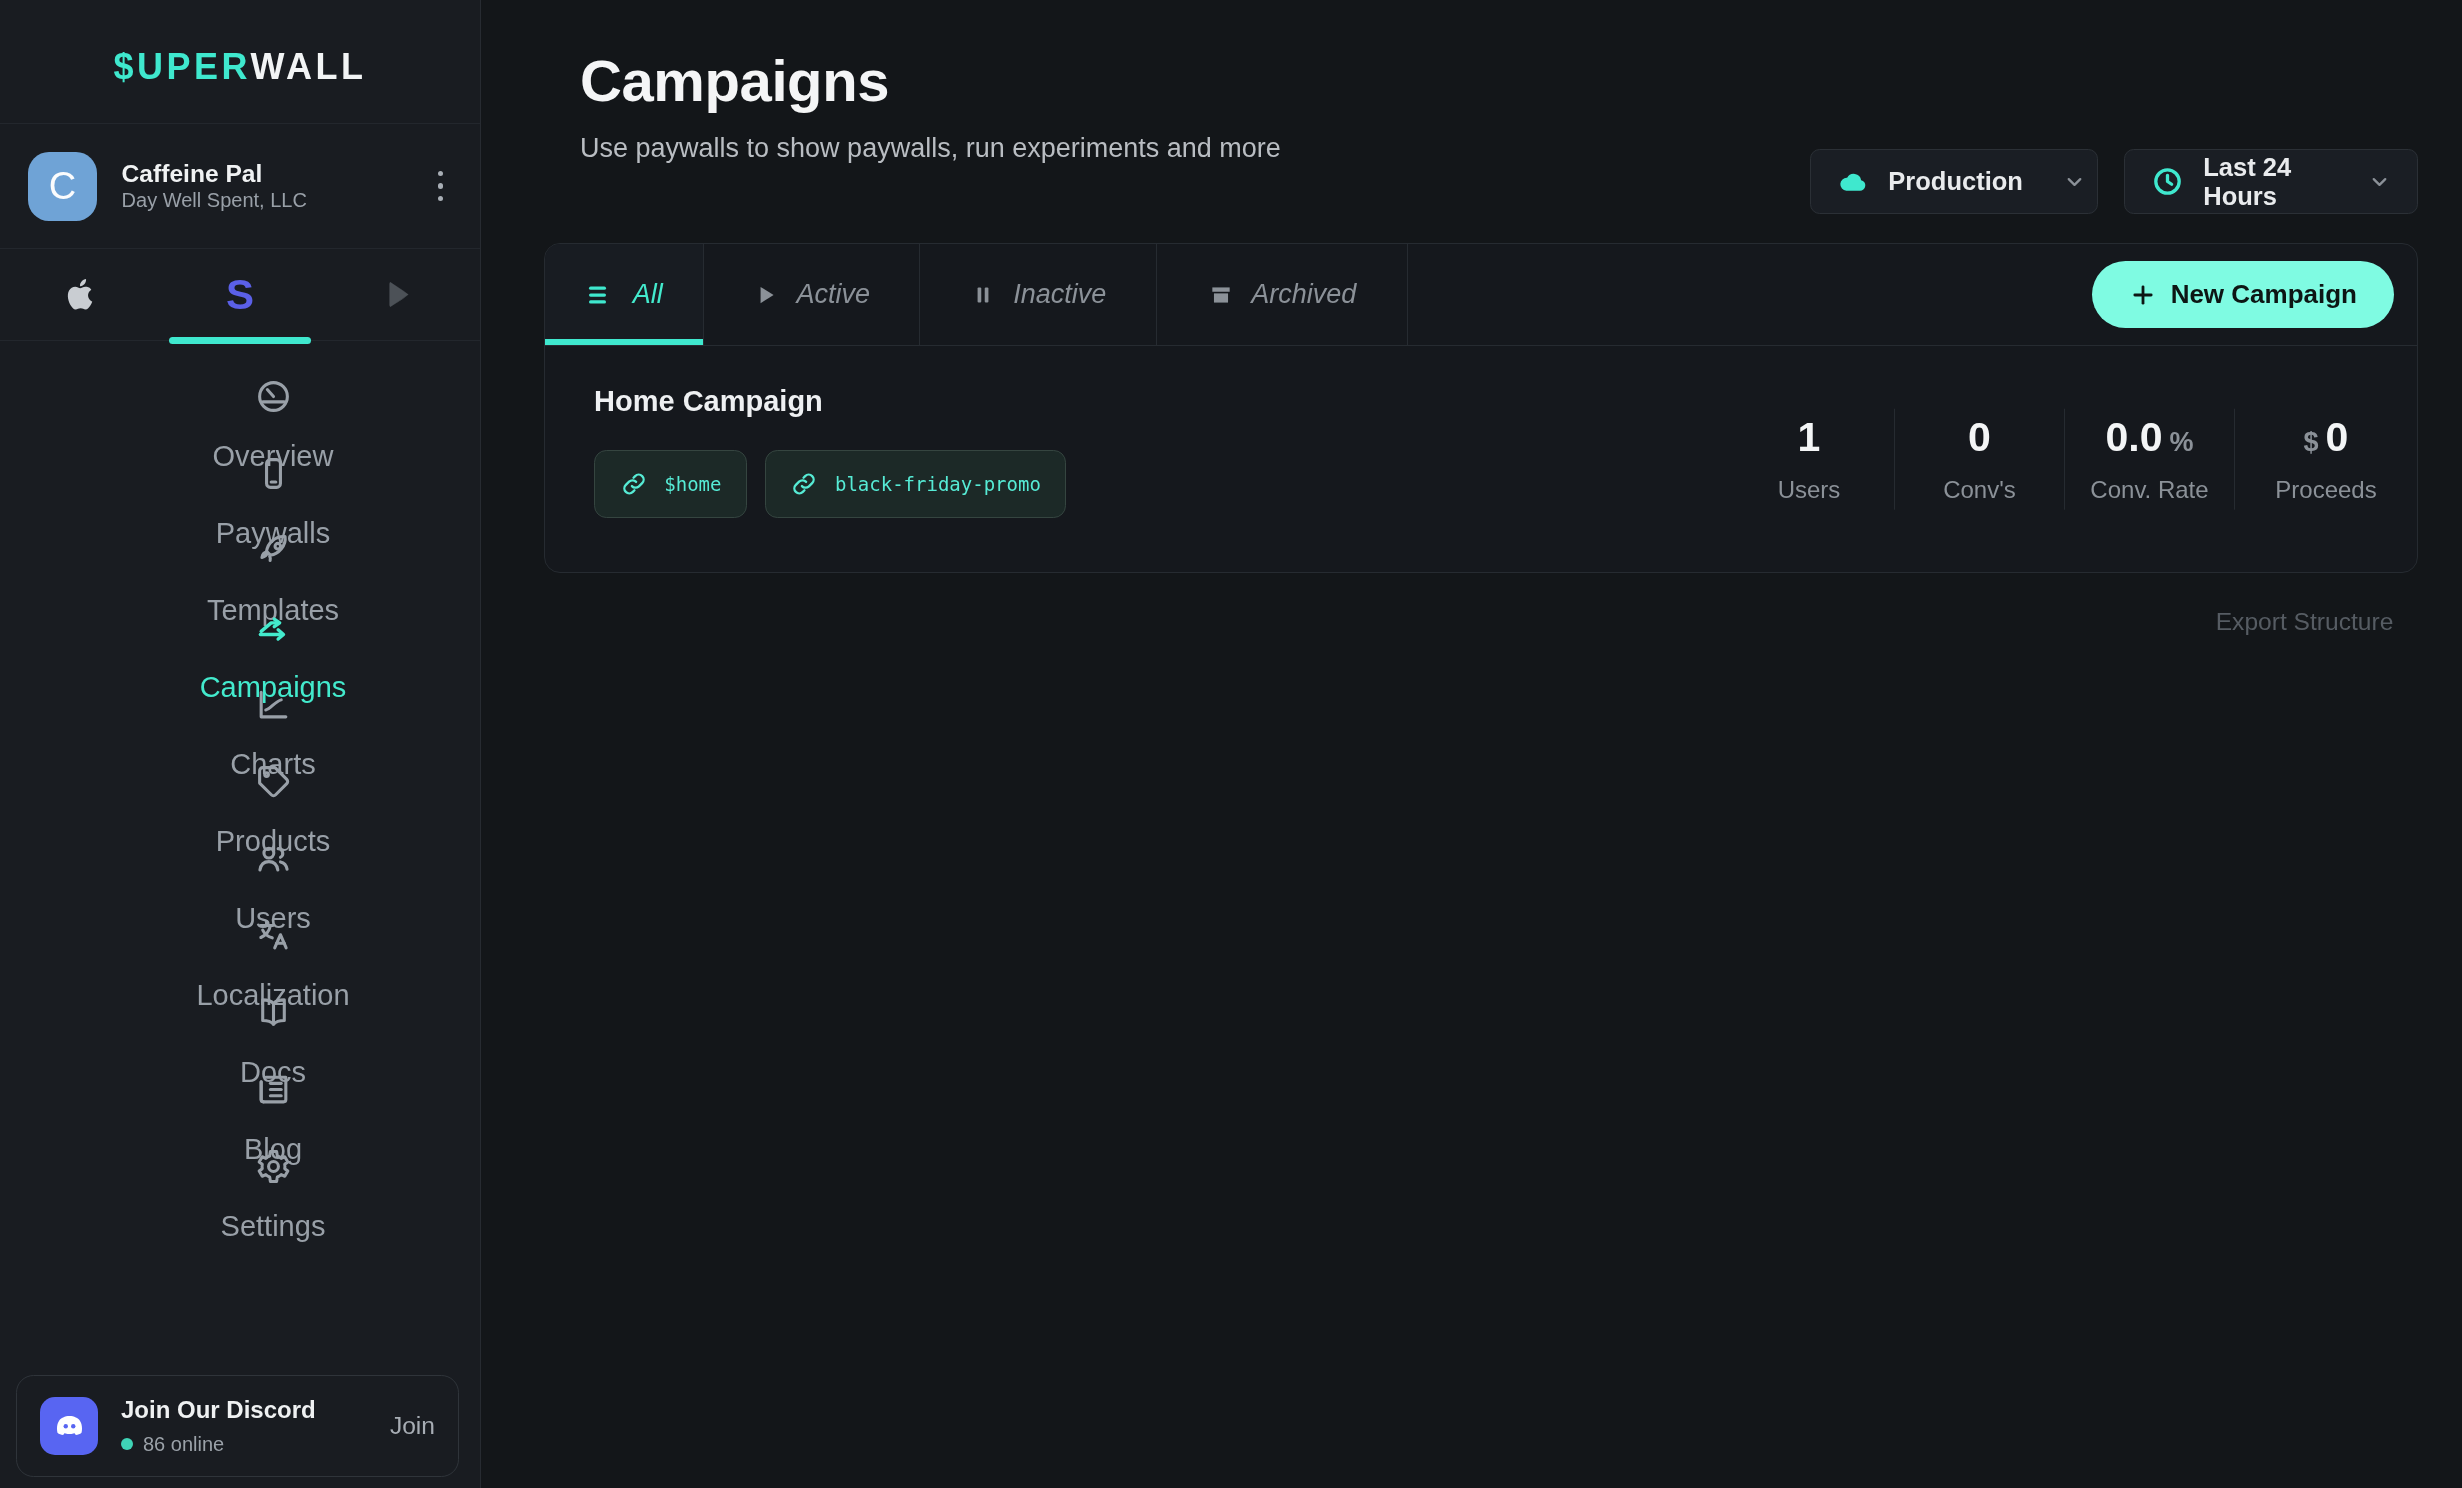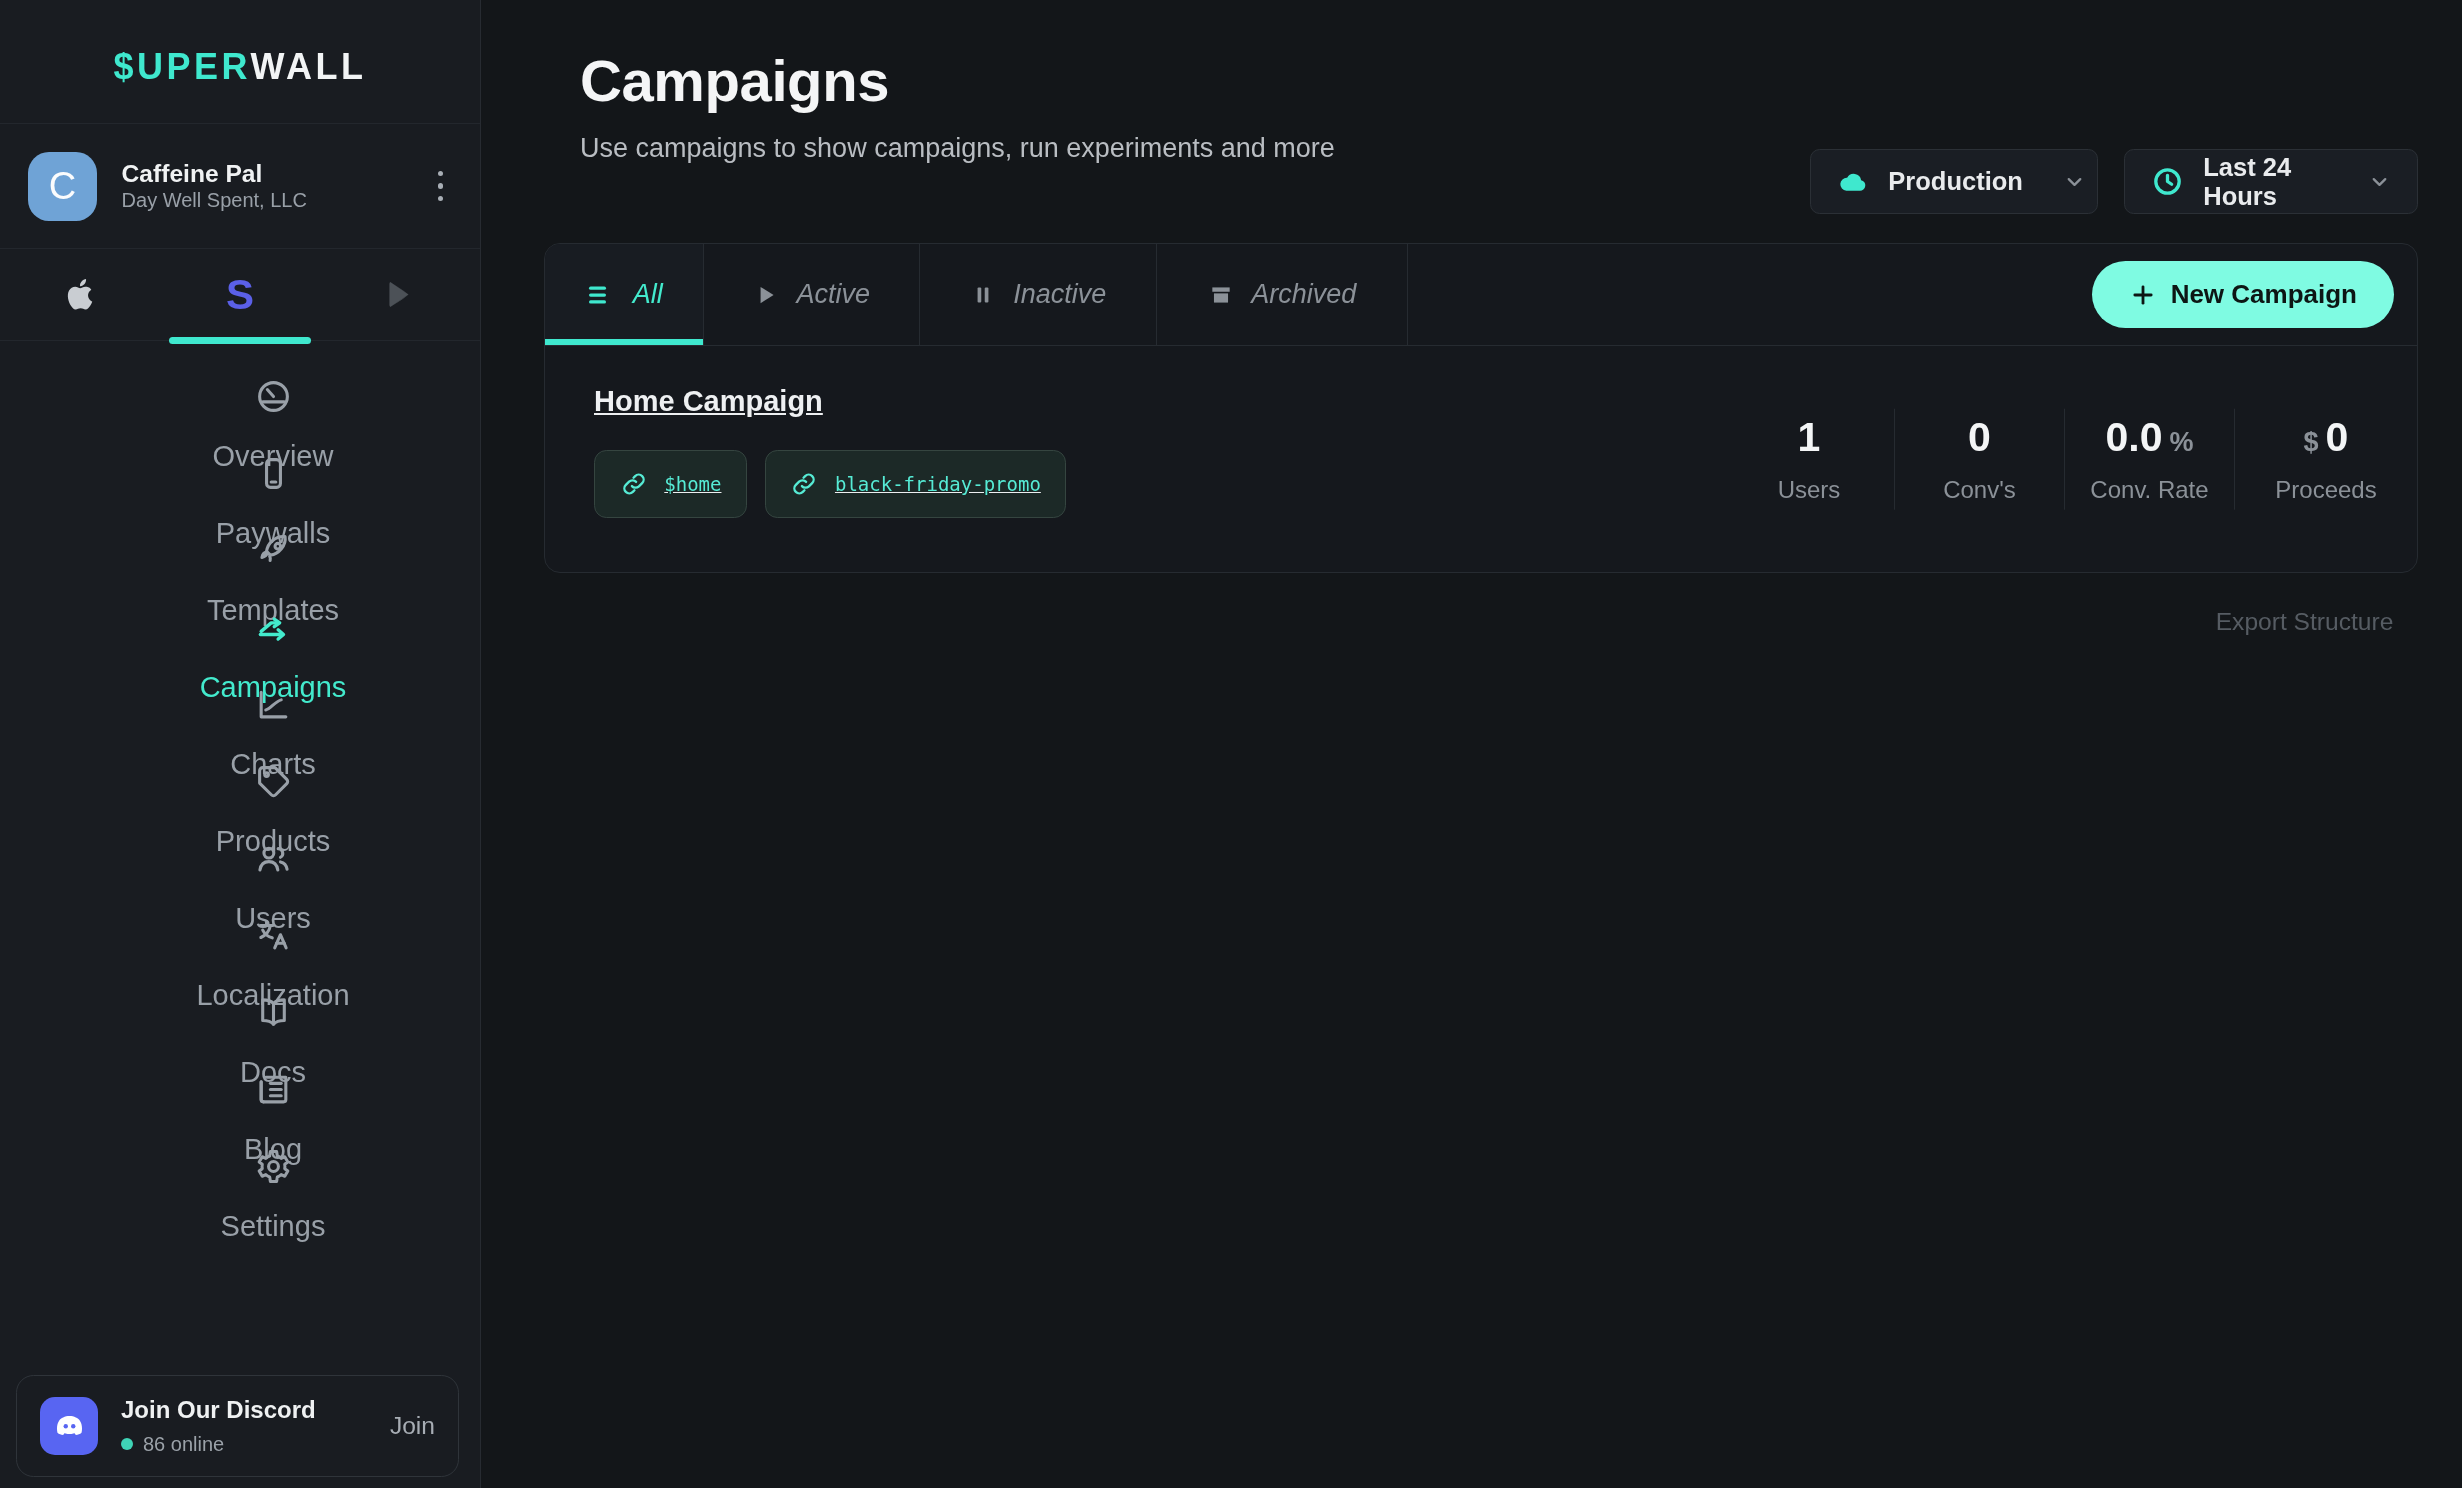--- a/index.html
+++ b/index.html
@@ -108,21 +108,21 @@
     content: ""; position: absolute; left: 0; right: 0; bottom: 0; height: 6.2px; background: #3FE8CE;
   }
   .tabs-spacer { flex: 1; }
   .new-campaign {
     align-self: center; margin-right: 23px; height: 67px; padding: 0 37px;
     border-radius: 35px; background: #7FFBE2; color: #0D1614;
     font-size: 26px; font-weight: 700; font-family: inherit;
     display: flex; align-items: center; gap: 14px; border: none; cursor: pointer;
   }
 
-  .campaign-row { position: relative; padding: 39px 49px 54px; text-decoration: underline; }
+  .campaign-row { position: relative; padding: 39px 49px 54px; }
   .campaign-name { font-size: 29px; font-weight: 600; color: #EEF0F2; }
   .placements { display: flex; gap: 17.6px; margin-top: 32px; }
   .placement {
     height: 68px; display: flex; align-items: center; gap: 16.7px; padding: 0 24.6px;
     background: #1C2927; border: 0.9px solid #354540; border-radius: 12.3px;
     font-family: "DejaVu Sans Mono", monospace; font-size: 19px; color: #56EBD5; cursor: pointer;
   }
   .stats { position: absolute; top: 50%; right: 0; transform: translateY(-50%); display: flex; }
   .stat { width: 170px; display: flex; flex-direction: column; align-items: center; padding: 5.3px 0; }
   .stat + .stat { border-left: 0.9px solid #262B31; }
@@ -312,21 +312,21 @@
       </div>
     </div>
     <button class="discord-join">Join</button>
   </div>
 </aside>
 
 <main class="main">
 
   <header class="page-header">
     <h1 class="page-title">Campaigns</h1>
-    <div class="page-subtitle">Use campaigns to show campaigns, run experiments and more</div>
+    <div class="page-subtitle">Use paywalls to show paywalls, run experiments and more</div>
   </header>
 
   <div class="filters">
     <button class="filter-btn filter-env">
       <span class="ficon">
         <svg width="32" height="32" viewBox="0 0 24 24" fill="#3FE8CE">
           <path d="M7 18.5h10a4 4 0 001.1-7.9A5.6 5.6 0 007.6 8.9 4.6 4.6 0 007 18.5z"></path>
         </svg>
       </span>
       <span class="flabel">Production</span>

